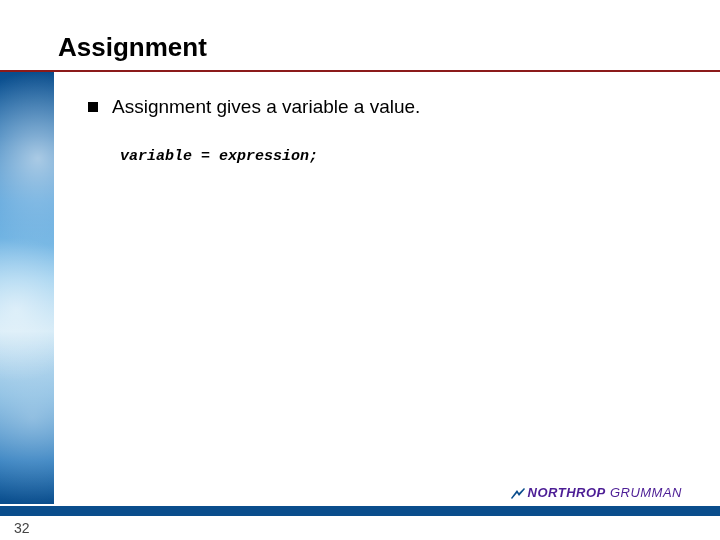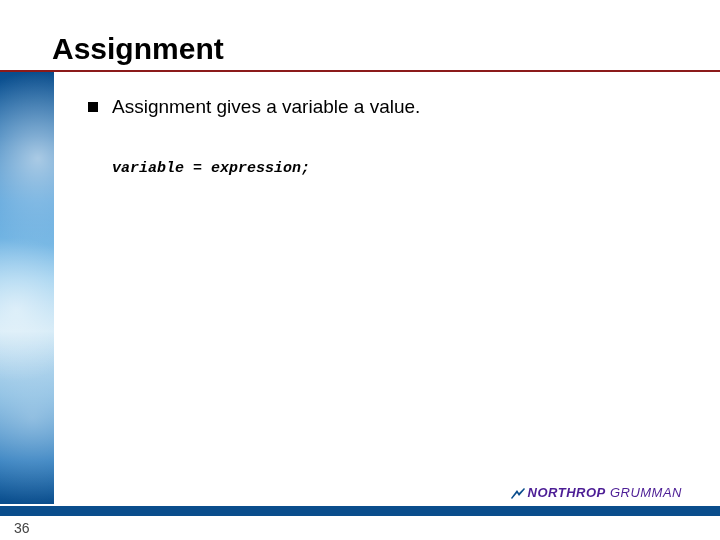--- a/index.html
+++ b/index.html
@@ -14,58 +14,58 @@
   }
   .slide {
     width: 720px;
     height: 540px;
     position: relative;
     box-sizing: border-box;
   }
   .title {
     position: absolute;
     top: 32px;
-    left: 52px;
-    font-size: 30px;
+    left: 58px;
+    font-size: 26px;
     font-weight: bold;
     color: #000;
   }
   .title-underline {
     position: absolute;
     top: 70px;
     left: 0;
     width: 720px;
     height: 2px;
     background: #8b1a1a;
   }
   .content {
     position: absolute;
     top: 96px;
     left: 88px;
     right: 40px;
   }
   .bullet-row {
     display: flex;
     align-items: flex-start;
-    margin-bottom: 40px;
+    margin-bottom: 28px;
   }
   .bullet-sq {
     width: 10px;
     height: 10px;
     background: #000;
     margin-top: 6px;
     margin-right: 14px;
     flex-shrink: 0;
   }
   .bullet-text {
     font-size: 19px;
     color: #000;
   }
   .code-block {
-    margin-left: 24px;
+    margin-left: 32px;
     font-family: "Courier New", monospace;
     font-size: 15px;
     font-weight: bold;
     color: #000;
     line-height: 1.5;
     white-space: pre;
   }
   .code-syntax {
     font-style: italic;
     margin-bottom: 28px;
@@ -144,15 +144,15 @@
 
   </div>
 
   <div class="logo">
     <svg width="16" height="12" viewBox="0 0 16 12">
       <path d="M1 10 L7 2 L9 5 L14 0 L15 1 L9 8 L7 5 L2 11 Z" fill="#0a4d8c"></path>
     </svg><span class="n1">NORTHROP</span> <span class="g1">GRUMMAN</span>
   </div>
 
   <div class="footer-bar"></div>
-  <div class="page-num">36</div>
+  <div class="page-num">32</div>
 
 </div>
 
 </body></html>

